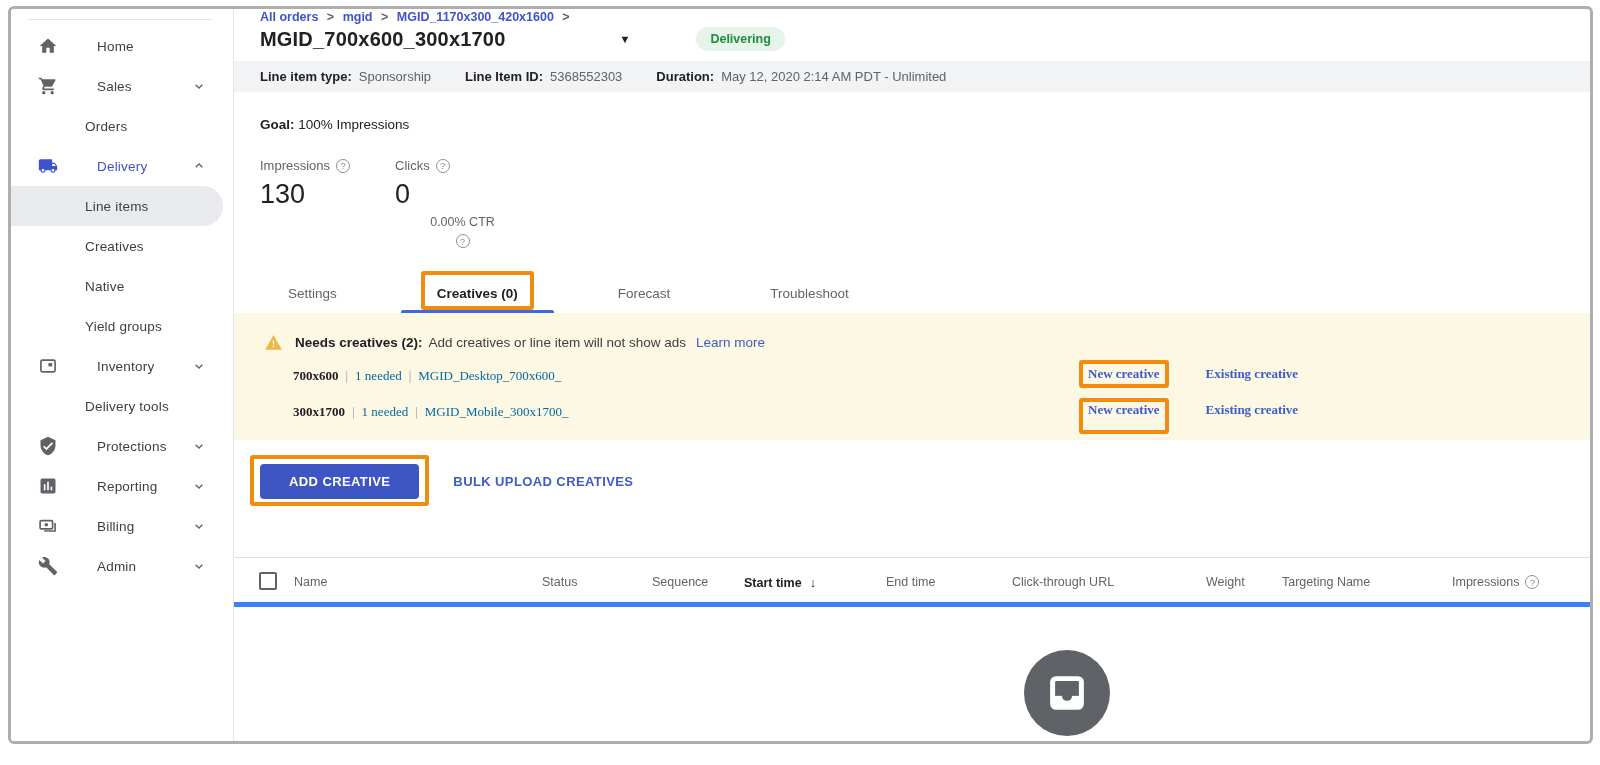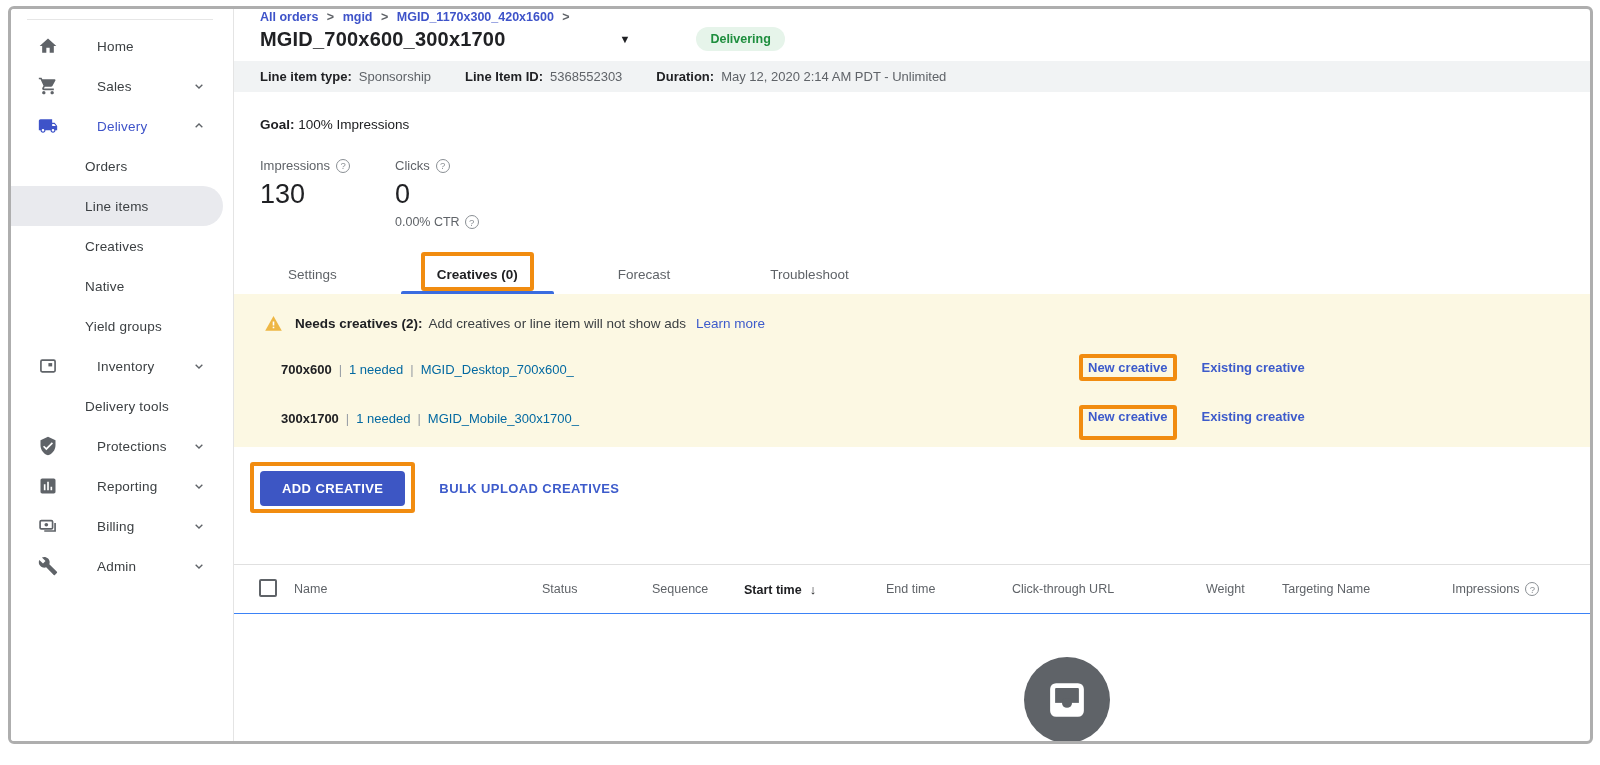--- a/index.html
+++ b/index.html
@@ -36,55 +36,55 @@
   .meta-pair b{ color:#202124; font-weight:bold; margin-right:7px; }
   .meta-pair span{ color:#5f6368; }
 
   .goal-row{ margin:25px 0 0 26px; font-size:13.5px; color:#202124; }
   .goal-row b{ font-weight:bold; }
 
   .stats{ display:flex; margin:26px 0 0 26px; }
   .stat{ width:135px; }
   .stat-label{ font-size:13px; color:#5f6368; display:flex; align-items:center; gap:6px; }
   .stat-value{ font-size:27px; color:#202124; margin-top:6px; }
-  .stat-sub{ font-size:12.5px; color:#5f6368; margin-top:5px; display:flex; align-items:center; gap:5px; }
+  .stat-sub{ font-size:12.5px; color:#5f6368; margin-top:5px; display:flex; align-items:center; gap:5px;flex-direction:column; }
   .help{ width:14px; height:14px; border:1.2px solid #8a8f94; border-radius:50%; color:#8a8f94;
          font-size:9.5px; display:inline-flex; align-items:center; justify-content:center; cursor:pointer; flex:0 0 14px; }
 
   .tabs{ display:flex; margin:30px 0 0 54px; }
   .tab{ position:relative; padding:8px 0 12px; margin-right:100px; font-size:13.5px; color:#5f6368; cursor:pointer; }
   .tab.active{ color:#202124; font-weight:bold; }
   .tab.active .tab-underline{ position:absolute; left:-36px; right:-36px; bottom:0; height:3px; background:#3a6ce0; border-radius:2px 2px 0 0; }
 
   
   .annot{ position:absolute; border:4px solid #f18c10; border-radius:3px; pointer-events:none; z-index:5; }
 
   .banner{ background:#fcf8e3; padding:20px 0 16px; }
   .banner-head{ display:flex; align-items:center; padding-left:30px; font-size:13.5px; }
   .banner-head .warn{ width:19px; height:19px; margin-right:12px; }
   .banner-head b{ color:#202124; }
   .banner-msg{ color:#3c4043; margin-left:6px; }
   .banner-link{ color:#3d5bcb; margin-left:10px; text-decoration:none; cursor:pointer; }
-  .size-row{ position:relative; height:25px; display:flex; align-items:center; padding-left:47px; font-size:13px; margin-top:24px; }
+  .size-row{ position:relative; height:25px; display:flex; align-items:center; padding-left:59px; font-size:13px; margin-top:11px;font-family:Liberation Serif, serif; }
   .size-row .sz{ font-weight:bold; color:#202124; }
   .size-row .pipe{ color:#9aa0a6; margin:0 7px; }
   .size-row .dim{ color:#0369a1; }
-  .row-links{ position:absolute; left:854px; top:3px; display:flex; }
+  .row-links{ position:absolute; left:854px; top:3px; display:flex;gap:12px; }
   .row-links a{ color:#3d5bcb; text-decoration:none; font-size:13px; font-weight:bold; cursor:pointer; }
   .link-wrap{ position:relative; margin-right:34px; }
 
   .actions{ display:flex; align-items:center; margin:24px 0 0 26px; }
   .btn-wrap{ position:relative; }
   .btn-primary{ background:#3d56c4; color:#fff; border:none; border-radius:4px; font-family:inherit;
-                font-size:13px; font-weight:bold; letter-spacing:.4px; padding:10px 22px; cursor:pointer; }
+                font-size:13px; font-weight:bold; letter-spacing:.4px; padding:10px 29px; cursor:pointer; }
   .btn-link{ color:#3d5bcb; font-size:13px; font-weight:bold; letter-spacing:.4px; margin-left:34px;
              text-decoration:none; cursor:pointer; }
 
   .table-sec{ position:relative; margin-top:58px; flex:1; border-top:1px solid #e0e0e0; }
-  .thead{ position:relative; height:49px; border-bottom:1px solid #3b82f6; }
+  .thead{ position:relative; height:49px; border-bottom:5px solid #3b82f6; }
   .thead .cell{ position:absolute; top:17px; font-size:12.5px; color:#5f6368; cursor:pointer; white-space:nowrap; }
   .thead .cell.sorted{ color:#202124; font-weight:bold; }
   .thead .sort-arrow{ font-weight:normal; color:#202124; margin-left:8px; font-size:13px; }
   .cbx{ position:absolute; left:25px; top:14px; width:18px; height:18px; border:2px solid #5f6368; border-radius:2px; cursor:pointer; background:#fff; }
   .empty-wrap{ position:absolute; left:790px; top:92px; width:86px; height:86px; border-radius:50%;
                background:#5f6368; display:flex; align-items:center; justify-content:center; }
 </style>
 </head>
 <body>
 
@@ -109,36 +109,36 @@
           </svg>
       </span>
       <span class="side-label">Sales</span>
       <span class="chev">
         <svg viewBox="0 0 24 24" width="16" height="16">
             <path d="M7 10l5 5 5-5" fill="none" stroke="#5f6368" stroke-width="2"></path>
           </svg>
       </span>
     </div>
 
+    <div class="side-item sub">
+      <span class="side-label">Orders</span>
+    </div>
+
     <div class="side-item active-parent">
       <span class="side-icon">
         <svg viewBox="0 0 24 24" width="20" height="20" fill="#3e53c9">
             <path d="M20 8h-3V4H3c-1.1 0-2 .9-2 2v11h2c0 1.66 1.34 3 3 3s3-1.34 3-3h6c0 1.66 1.34 3 3 3s3-1.34 3-3h2v-5l-3-4zM6 18.5c-.83 0-1.5-.67-1.5-1.5s.67-1.5 1.5-1.5 1.5.67 1.5 1.5-.67 1.5-1.5 1.5zm13.5-9l1.96 2.5H17V9.5h2.5zm-1.5 9c-.83 0-1.5-.67-1.5-1.5s.67-1.5 1.5-1.5 1.5.67 1.5 1.5-.67 1.5-1.5 1.5z"></path>
           </svg>
       </span>
       <span class="side-label">Delivery</span>
       <span class="chev">
         <svg viewBox="0 0 24 24" width="16" height="16">
             <path d="M7 14l5-5 5 5" fill="none" stroke="#5f6368" stroke-width="2"></path>
           </svg>
       </span>
-    </div>
-
-    <div class="side-item sub">
-      <span class="side-label">Orders</span>
     </div>
     <div class="side-item sub selected">
       <span class="side-label">Line items</span>
     </div>
     <div class="side-item sub">
       <span class="side-label">Creatives</span>
     </div>
     <div class="side-item sub">
       <span class="side-label">Native</span>
     </div>

